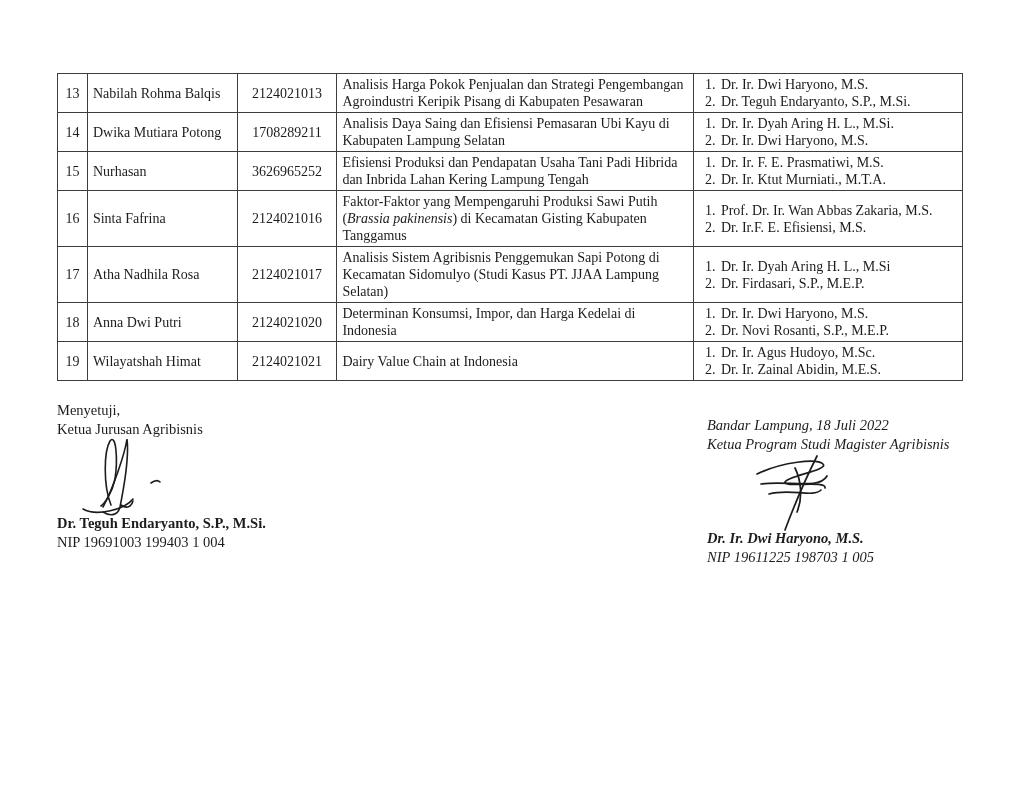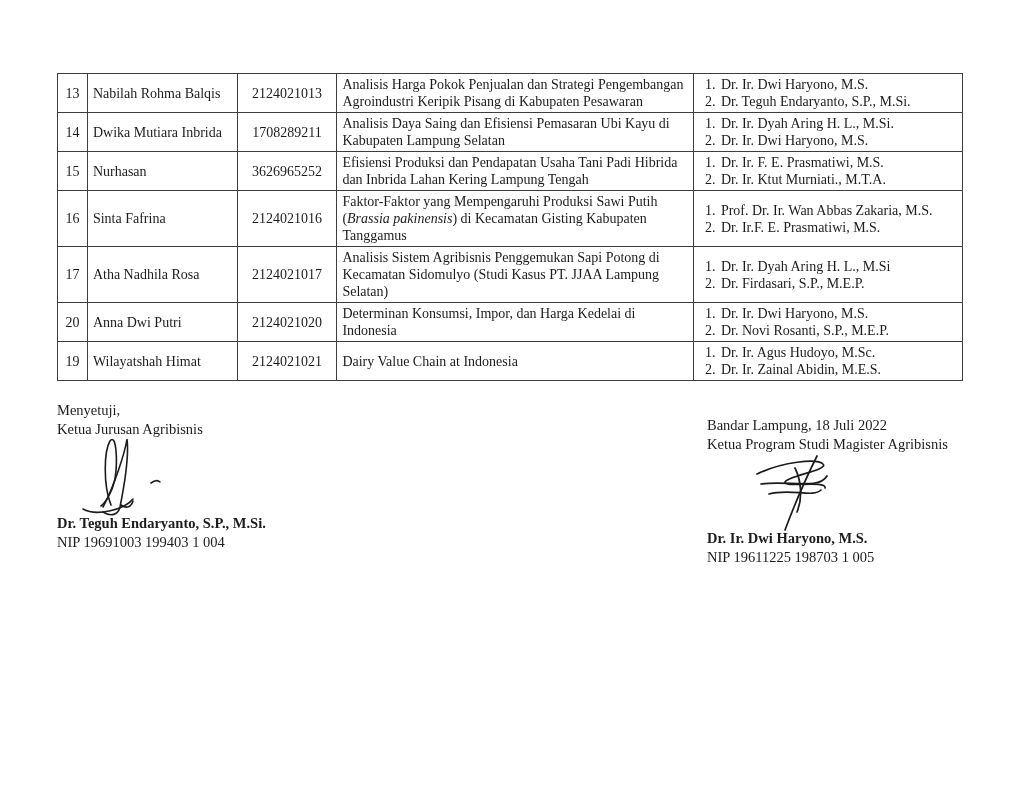--- a/index.html
+++ b/index.html
@@ -34,21 +34,21 @@
     margin: 0;
     padding-left: 20px;
     list-style: decimal;
   }
   td.col-adv ol li { padding-left: 2px; }
   .title-italic { font-style: italic; margin-top: 16px; }
 
   
   .sig-block { position: absolute; font-size: 14.5px; line-height: 19px; }
   .sig-block.left  { left: 57px;  top: 401px; width: 330px; }
-  .sig-block.right { left: 707px; top: 416px; width: 300px; }
+  .sig-block.right { left: 707px; top: 416px; width: 300px; font-style: italic; }
   .sig-area { height: 75px; position: relative; }
   .sig-area svg { position: absolute; }
   .sig-block.left  .sig-area svg { left: 20px; top: -4px; }
   .sig-block.right .sig-area svg { left: 40px; top: 0px; }
   .sig-name { font-weight: bold; }
 </style>
 </head>
 <body>
 
 <div class="page">
@@ -63,21 +63,21 @@
           <td class="col-title">Analisis Harga Pokok Penjualan dan Strategi Pengembangan Agroindustri Keripik Pisang di Kabupaten Pesawaran</td>
           <td class="col-adv">
             <ol>
               <li>Dr. Ir. Dwi Haryono, M.S.</li>
               <li>Dr. Teguh Endaryanto, S.P., M.Si.</li>
             </ol>
           </td>
         </tr>
         <tr>
           <td class="col-no">14</td>
-          <td class="col-name">Dwika Mutiara Inbrida</td>
+          <td class="col-name">Dwika Mutiara Potong</td>
           <td class="col-npm">1708289211</td>
           <td class="col-title">Analisis Daya Saing dan Efisiensi Pemasaran Ubi Kayu di Kabupaten Lampung Selatan</td>
           <td class="col-adv">
             <ol>
               <li>Dr. Ir. Dyah Aring H. L., M.Si.</li>
               <li>Dr. Ir. Dwi Haryono, M.S.</li>
             </ol>
           </td>
         </tr>
         <tr>
@@ -93,38 +93,38 @@
           </td>
         </tr>
         <tr>
           <td class="col-no">16</td>
           <td class="col-name">Sinta Fafrina</td>
           <td class="col-npm">2124021016</td>
           <td class="col-title"><span>Faktor-Faktor yang Mempengaruhi Produksi Sawi Putih (</span><span class="title-italic">Brassia pakinensis</span><span>) di Kecamatan Gisting Kabupaten Tanggamus</span></td>
           <td class="col-adv">
             <ol>
               <li>Prof. Dr. Ir. Wan Abbas Zakaria, M.S.</li>
-              <li>Dr. Ir.F. E. Prasmatiwi, M.S.</li>
+              <li>Dr. Ir.F. E. Efisiensi, M.S.</li>
             </ol>
           </td>
         </tr>
         <tr>
           <td class="col-no">17</td>
           <td class="col-name">Atha Nadhila Rosa</td>
           <td class="col-npm">2124021017</td>
           <td class="col-title">Analisis Sistem Agribisnis Penggemukan Sapi Potong di Kecamatan Sidomulyo (Studi Kasus PT. JJAA Lampung Selatan)</td>
           <td class="col-adv">
             <ol>
               <li>Dr. Ir. Dyah Aring H. L., M.Si</li>
               <li>Dr. Firdasari, S.P., M.E.P.</li>
             </ol>
           </td>
         </tr>
         <tr>
-          <td class="col-no">20</td>
+          <td class="col-no">18</td>
           <td class="col-name">Anna Dwi Putri</td>
           <td class="col-npm">2124021020</td>
           <td class="col-title">Determinan Konsumsi, Impor, dan Harga Kedelai di Indonesia</td>
           <td class="col-adv">
             <ol>
               <li>Dr. Ir. Dwi Haryono, M.S.</li>
               <li>Dr. Novi Rosanti, S.P., M.E.P.</li>
             </ol>
           </td>
         </tr>

